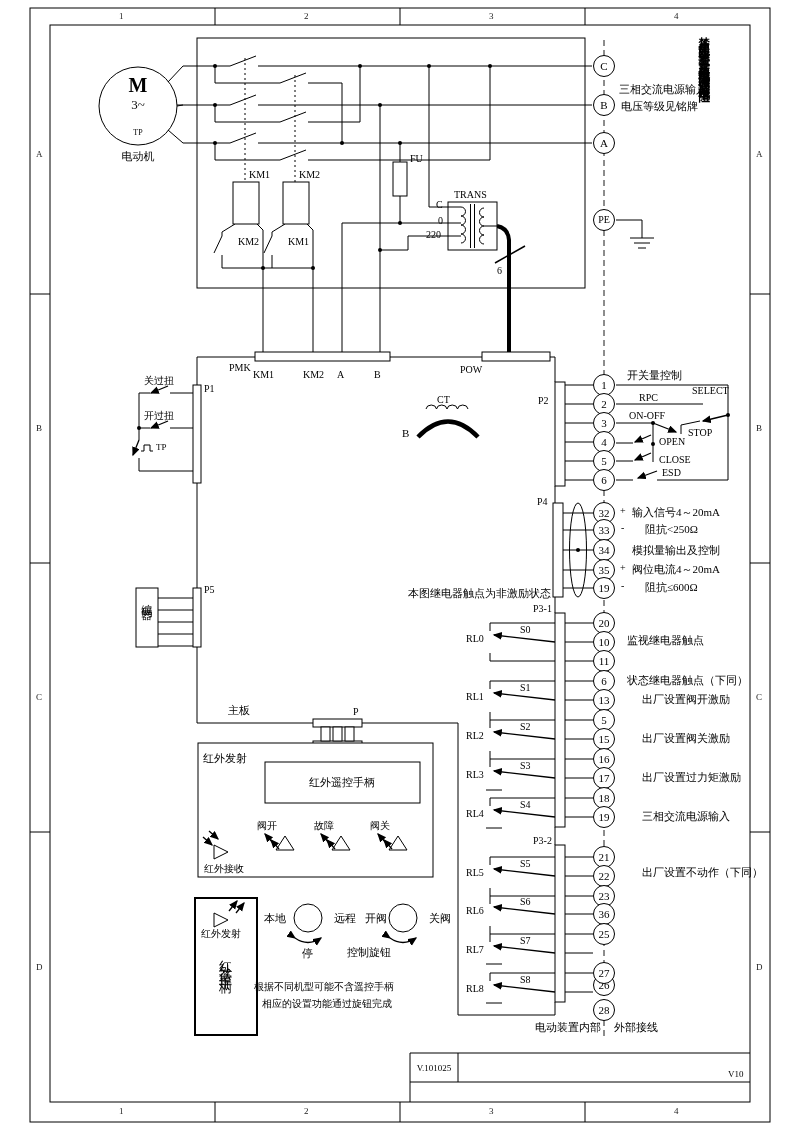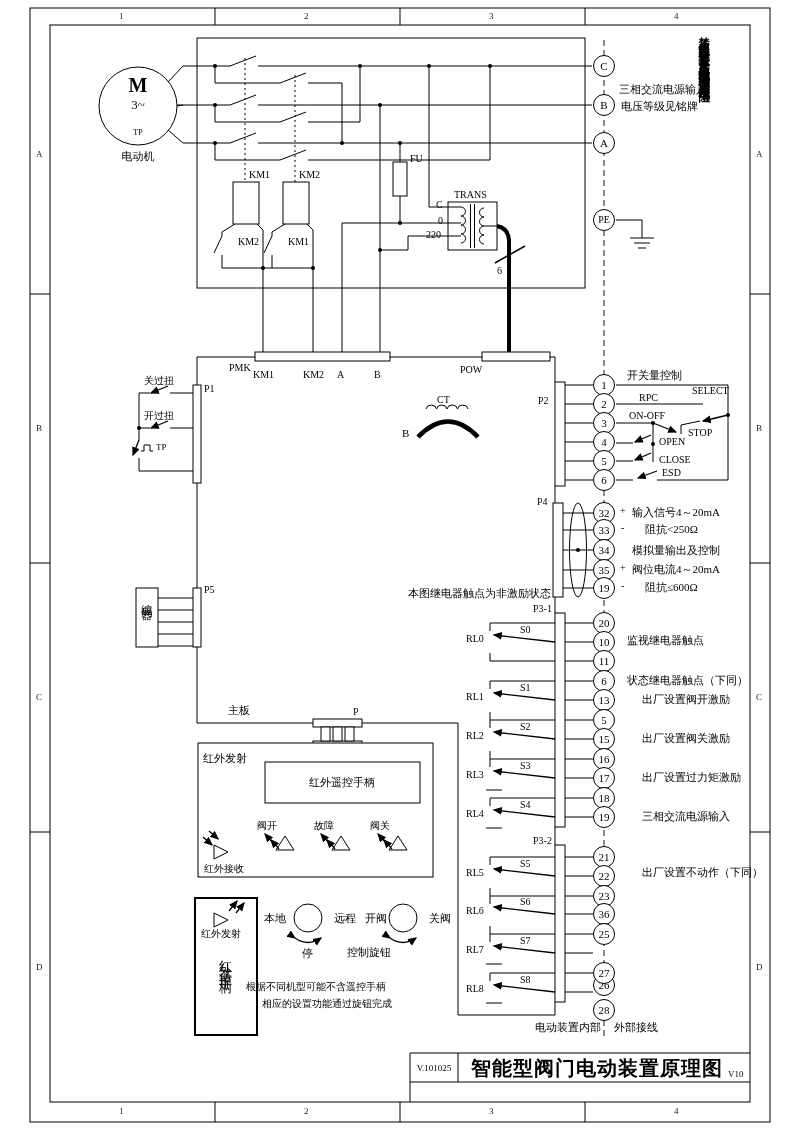--- a/index.html
+++ b/index.html
@@ -327,25 +327,24 @@
   <div class="lbl s10" style="left:204px;top:863px">红外接收</div>
   <div class="lbl s10" style="left:201px;top:928px">红外发射</div>
   <div class="lbl s13 vert" style="left:217px;top:950px;letter-spacing:4px">红外遥控手柄</div>
 
   <div class="lbl" style="left:264px;top:912px">本地</div>
   <div class="lbl" style="left:334px;top:912px">远程</div>
   <div class="lbl" style="left:302px;top:947px">停</div>
   <div class="lbl" style="left:365px;top:912px">开阀</div>
   <div class="lbl" style="left:429px;top:912px">关阀</div>
   <div class="lbl" style="left:347px;top:946px">控制旋钮</div>
-  <div class="lbl s10" style="left:246px;top:981px">根据不同机型可能不含遥控手柄</div>
+  <div class="lbl s10" style="left:254px;top:981px">根据不同机型可能不含遥控手柄</div>
   <div class="lbl s10" style="left:262px;top:998px">相应的设置功能通过旋钮完成</div>
 
   <div class="lbl s9 ctr" style="left:434px;top:1063px">V.101025</div>
-  <div class="lbl s20 ctr" style="left:597px;top:1057px;letter-spacing:1px">智能型阀门电动装置原理图</div>
   <div class="lbl s9" style="left:728px;top:1069px">V10</div>
 
   <div class="term" style="left:593px;top:55px">C</div>
   <div class="term" style="left:593px;top:94px">B</div>
   <div class="term" style="left:593px;top:132px">A</div>
   <div class="term" style="left:593px;top:209px;font-size:10px">PE</div>
   <div class="term" style="left:593px;top:374px">1</div>
   <div class="term" style="left:593px;top:393px">2</div>
   <div class="term" style="left:593px;top:412px">3</div>
   <div class="term" style="left:593px;top:431px">4</div>

